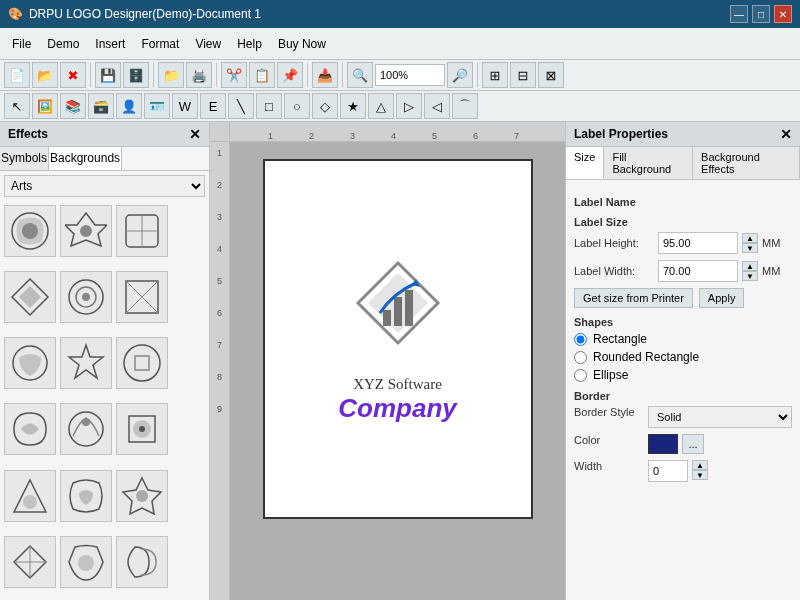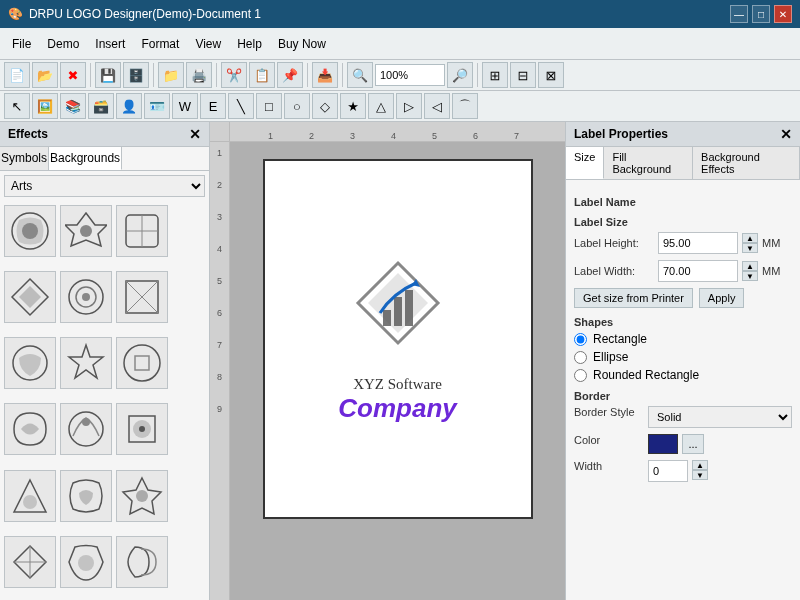--- a/index.html
+++ b/index.html
@@ -382,26 +382,26 @@
         <button class="btn-gray">Get size from Printer</button>
         <button class="btn-gray">Apply</button>
       </div>
 
       <div class="section-label">Shapes</div>
       <div class="radio-row">
         <input type="radio" name="shape" checked="" id="shape-rect" style="">
         <label for="shape-rect">Rectangle</label>
       </div>
       <div class="radio-row">
+        <input type="radio" name="shape" id="shape-rounded" style="">
+        <label for="shape-rounded">Rounded Rectangle</label>
+      </div>
+      <div class="radio-row">
         <input type="radio" name="shape" id="shape-ellipse" style="">
         <label for="shape-ellipse">Ellipse</label>
-      </div>
-      <div class="radio-row">
-        <input type="radio" name="shape" id="shape-rounded" style="">
-        <label for="shape-rounded">Rounded Rectangle</label>
       </div>
 
       <div class="section-label">Border</div>
       <div class="border-row">
         <span class="border-label">Border Style</span>
         <select class="border-select">
           <option>Solid</option>
           <option>Dashed</option>
           <option>Dotted</option>
           <option>None</option>

